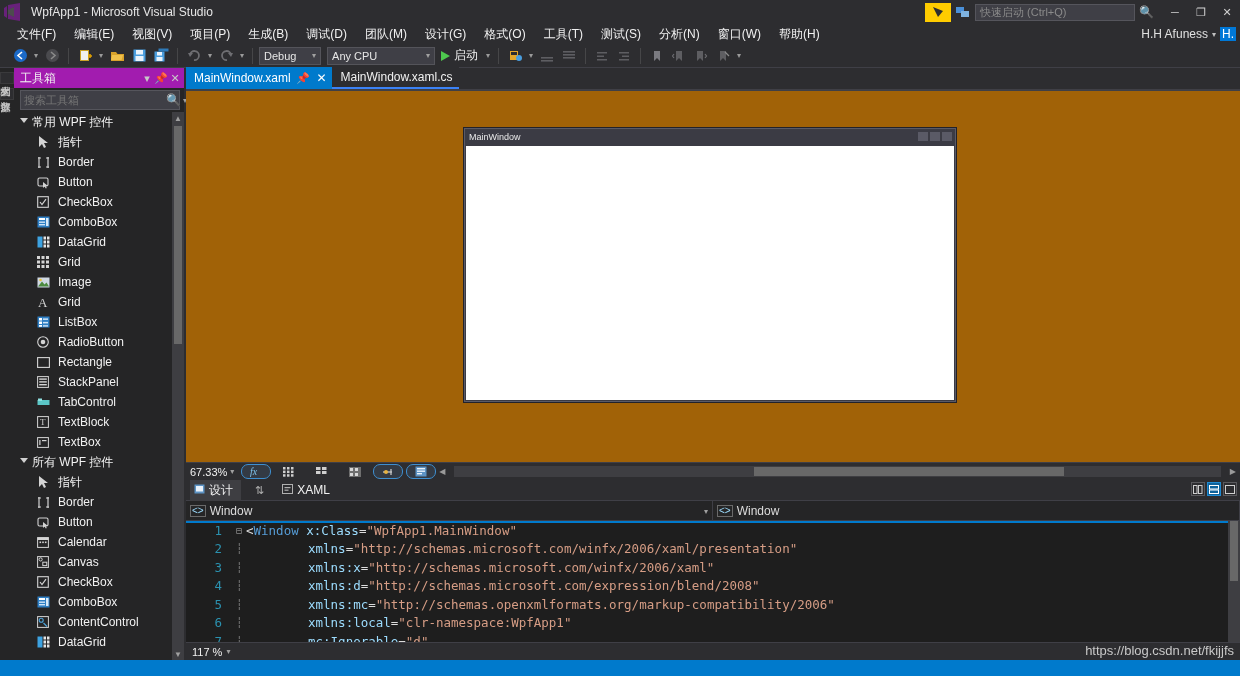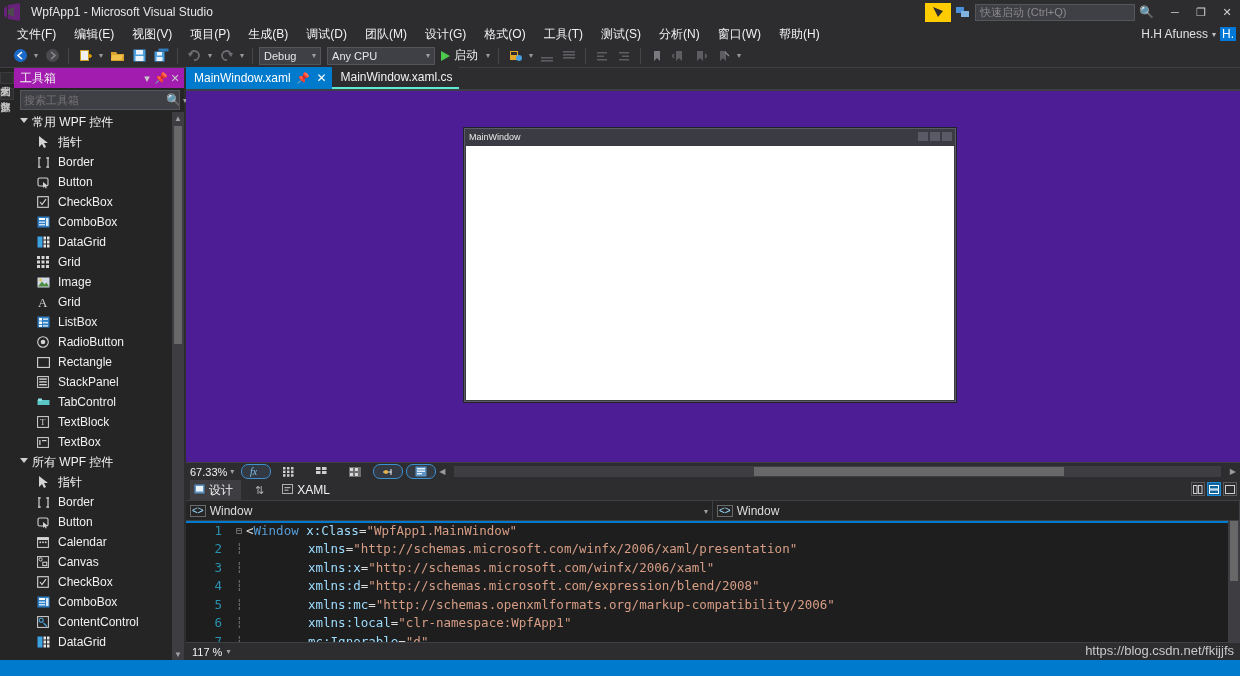--- a/index.html
+++ b/index.html
@@ -83,23 +83,23 @@
   #tb-thumb{ position:absolute; top:14px; width:8px; left:2px; height:218px; background:#686868; }
   
   #editor{ position:absolute; left:186px; right:0; top:0; bottom:0; background:#2d2d30; display:flex; flex-direction:column; }
   #tabrow{ height:22px; background:#2d2d30; display:flex; align-items:flex-end; border-bottom:1px solid #3f3f46;}
   .doc-tab{ height:22px; display:flex; align-items:center; padding:0 6px 0 8px; gap:6px; font-size:12px;
             color:#f1f1f1; background:#2d2d30; }
   .doc-tab.active{ background:#007acc; color:#fff; }
   .doc-tab .pin{ font-size:11px; }
   .doc-tab .x{ font-size:12px; }
   .doc-tab .lbl{ white-space:nowrap;}
-  .doc-tab.inactive{ border-bottom:2px solid #5eead4; }
-  
-  #designer{ flex:0 0 372px; background:#4c1d95; position:relative; overflow:hidden;
+  .doc-tab.inactive{ border-bottom:2px solid #3b82f6; }
+  
+  #designer{ flex:0 0 372px; background:#a16207; position:relative; overflow:hidden;
              border-top:1px solid #3f3f46; }
   #previewwin{ position:absolute; left:278px; top:37px; width:492px; height:274px;
                background:#3b3b44; border:1px solid #5a5a66; box-shadow:0 0 0 1px #22222a; }
   #previewwin .pw-title{ height:16px; display:flex; align-items:center; padding:0 4px;
       font-size:9px; color:#e9e9e9; background:#3b3b44; position:relative;}
   #previewwin .pw-btns{ position:absolute; right:3px; top:3px; display:flex; gap:2px; }
   #previewwin .pw-btns span{ width:10px; height:9px; background:#5a5a66; display:block; }
   #previewwin .pw-body{ position:absolute; left:1px; right:1px; top:17px; bottom:1px; background:#fff; }
   
   #designer-tools{ height:18px; background:#2d2d30; display:flex; align-items:center; gap:3px; padding:0 4px;

